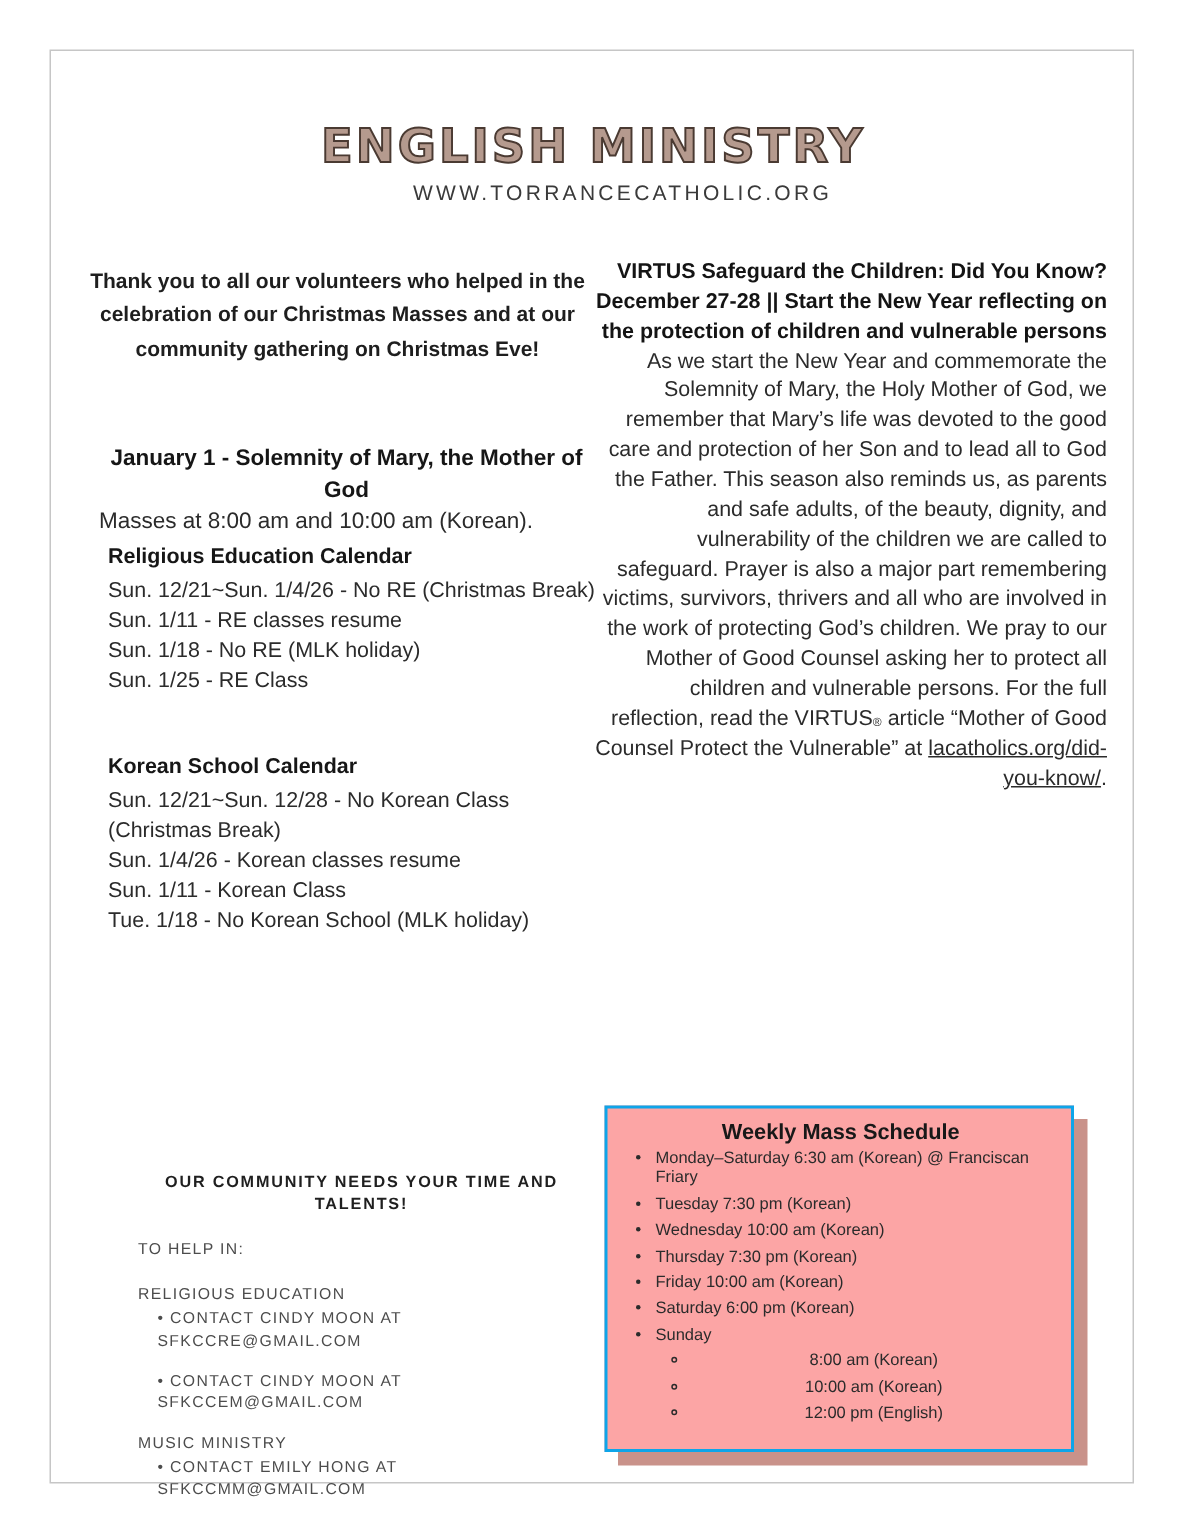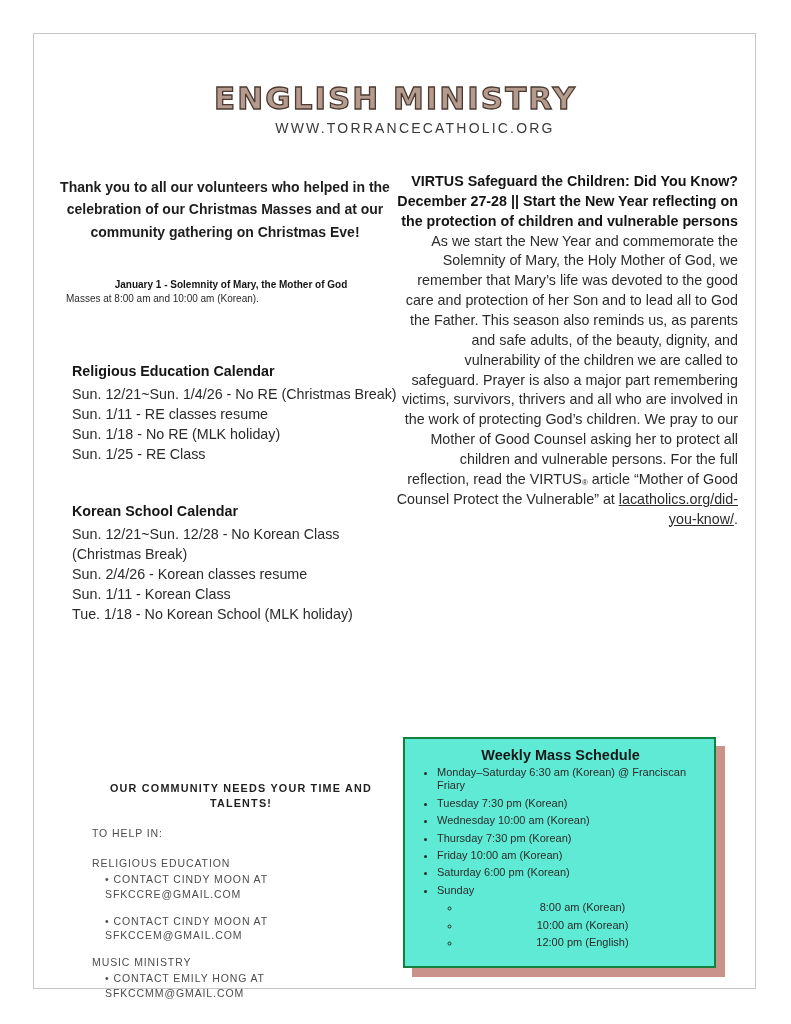--- a/index.html
+++ b/index.html
@@ -24,21 +24,21 @@
   }
   .subtitle {
     margin-top:4px; font-size:14px; letter-spacing:2.2px; color:#3a3a3a;padding-left:39px;
   }
 
   
   .thank-you {
     position:absolute; top:176px; left:60px; width:330px;
     font-weight:bold; font-size:14px; line-height:1.6; text-align:center; color:#1e1e1e;
   }
-  .solemnity { position:absolute; top:278px; left:66px; width:330px; font-size:10px; line-height:1.4; }
+  .solemnity { position:absolute; top:295px; left:66px; width:330px; font-size:15px; line-height:1.4; }
   .solemnity .sec-heading { text-align:center; }
   .sec-heading { font-weight:bold; color:#161616; }
   .cal { position:absolute; left:72px; width:330px; font-size:14.3px; line-height:1.4; }
   .cal-re { top:361px; }
   .cal-kr { top:501px; width:318px; }
   .cal .sec-heading { margin-bottom:3px; }
 
   
   .virtus {
     position:absolute; top:172px; left:394px; width:344px;
@@ -58,21 +58,21 @@
     color:#1f1f1f; margin-bottom:16px;
   }
   .help-intro { margin-bottom:16px; }
   .group { margin-bottom:13px; }
   .group-contact { padding-left:13px; margin-top:2px; }
   .group-contact::before { content:"•  "; }
 
   
   .mass-box {
     position:absolute; top:737px; left:403px; width:313px;
-    background:#5eead4; border:2px solid #15803d;
+    background:#fca5a5; border:2px solid #0ea5e9;
     box-shadow:9px 9px 0 0 #c9928a;
     padding:8px 10px 13px 12px;
   }
   .mass-title { text-align:center; font-weight:bold; font-size:14.5px; color:#181818; margin-bottom:3px; }
   .mass-list { list-style:disc; padding-left:20px; font-size:11px; line-height:1.22; color:#2b2b2b; }
   .mass-list > li { margin-bottom:4px; }
   .sun-list { list-style:circle; padding-left:24px; margin-top:4px;text-align:center; }
   .sun-list > li { margin-bottom:4px; }
 </style>
 </head>
@@ -96,21 +96,21 @@
   <div class="sec-heading">Religious Education Calendar</div>
   <div>Sun. 12/21~Sun. 1/4/26 - No RE (Christmas Break)</div>
   <div>Sun. 1/11 - RE classes resume</div>
   <div>Sun. 1/18 - No RE (MLK holiday)</div>
   <div>Sun. 1/25 - RE Class</div>
 </div>
 
 <div class="cal cal-kr">
   <div class="sec-heading">Korean School Calendar</div>
   <div>Sun. 12/21~Sun. 12/28 - No Korean Class (Christmas Break)</div>
-  <div>Sun. 2/4/26 - Korean classes resume</div>
+  <div>Sun. 1/4/26 - Korean classes resume</div>
   <div>Sun. 1/11 - Korean Class</div>
   <div>Tue. 1/18 - No Korean School (MLK holiday)</div>
 </div>
 
 <div class="virtus">
   <div class="virtus-heading">VIRTUS Safeguard the Children: Did You Know? December 27-28 || Start the New Year reflecting on the protection of children and vulnerable persons</div>
   <div><span>As we start the New Year and commemorate the Solemnity of Mary, the Holy Mother of God, we remember that Mary’s life was devoted to the good care and protection of her Son and to lead all to God the Father. This season also reminds us, as parents and safe adults, of the beauty, dignity, and vulnerability of the children we are called to safeguard. Prayer is also a major part remembering victims, survivors, thrivers and all who are involved in the work of protecting God’s children. We pray to our Mother of Good Counsel asking her to protect all children and vulnerable persons. For the full reflection, read the VIRTUS</span><span class="virtus-reg">®</span><span> article “Mother of Good Counsel Protect the Vulnerable” at </span><span class="virtus-link">lacatholics.org/did-you-know/</span><span>.</span></div>
 </div>
 
 <div class="community">

